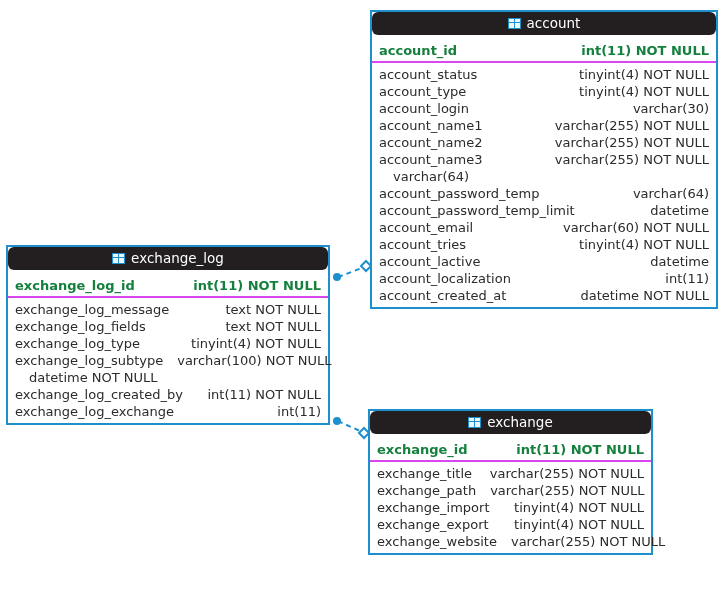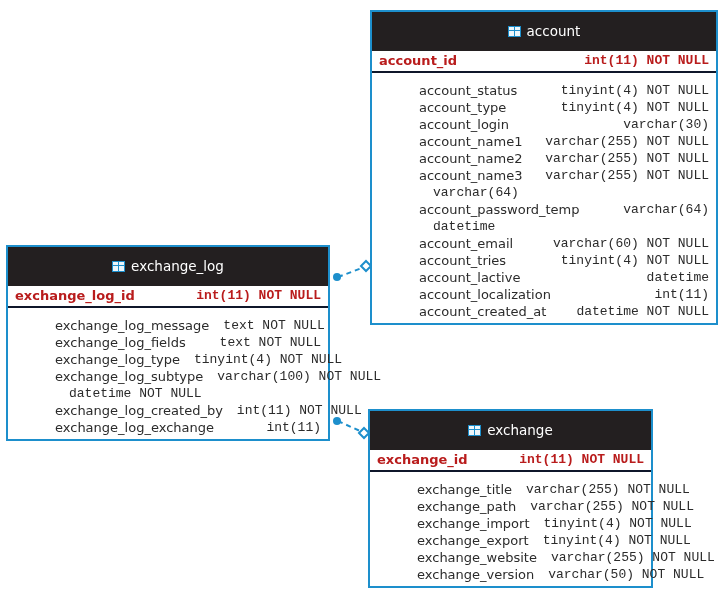--- a/index.html
+++ b/index.html
@@ -33,60 +33,61 @@
     position: absolute;
     box-sizing: border-box;
     border: 2px solid #1d8fcc;
     background: #ffffff;
     z-index: 2;
   }
   .entity-header {
     background: #231f20;
     color: #ffffff;
     font-size: 13.5px;
-    height: 39px;
+    height: 23px;
     line-height: 23px;
     text-align: center;
     white-space: nowrap;
     display: flex;
     align-items: center;
     justify-content: center;
     gap: 6px;
+    border-radius: 6px;
   }
   .table-icon {
     display: inline-block;
     width: 13px;
     height: 11px;
     position: relative;
     flex: 0 0 auto;
   }
   .table-icon svg { display: block; }
   .pk-row {
     display: flex;
     justify-content: space-between;
     align-items: center;
     font-weight: bold;
     font-size: 13px;
-    color: #b91c1c;
-    padding: 2px 7px 3px 7px;
-    border-bottom: 2px solid #0f172a;
+    color: #15803d;
+    padding: 8px 7px 3px 7px;
+    border-bottom: 2px solid #d946ef;
     white-space: nowrap;
   }
   .col-row {
     display: flex;
     justify-content: space-between;
     align-items: center;
     font-size: 13px;
     color: #2b2b2b;
     padding: 1px 7px 1px 7px;
     white-space: nowrap;
   }
   .col-name { text-align: left; }
-  .col-type { text-align: left; margin-left: 14px; font-family: Liberation Mono, monospace; }
-  .cols-wrap { padding-top: 9px; padding-bottom: 3px; margin-left: 40px; }
+  .col-type { text-align: left; margin-left: 14px; }
+  .cols-wrap { padding-top: 3px; padding-bottom: 3px; }
 
   
   #entity-account       { left: 370px; top: 10px;  width: 348px; }
   #entity-exchange-log  { left: 6px;  top: 245px; width: 324px; }
   #entity-exchange      { left: 368px; top: 409px; width: 285px; }
 </style>
 </head>
 <body>
 
 <div id="canvas">
@@ -149,20 +150,21 @@
         <span class="col-type">varchar(255) NOT NULL</span>
       </div>
       <div class="col-row">
         <span class="col-type">varchar(64)</span>
       </div>
       <div class="col-row">
         <span class="col-name">account_password_temp</span>
         <span class="col-type">varchar(64)</span>
       </div>
       <div class="col-row">
+        <span class="col-name">account_password_temp_limit</span>
         <span class="col-type">datetime</span>
       </div>
       <div class="col-row">
         <span class="col-name">account_email</span>
         <span class="col-type">varchar(60) NOT NULL</span>
       </div>
       <div class="col-row">
         <span class="col-name">account_tries</span>
         <span class="col-type">tinyint(4) NOT NULL</span>
       </div>
@@ -260,20 +262,16 @@
         <span class="col-type">tinyint(4) NOT NULL</span>
       </div>
       <div class="col-row">
         <span class="col-name">exchange_export</span>
         <span class="col-type">tinyint(4) NOT NULL</span>
       </div>
       <div class="col-row">
         <span class="col-name">exchange_website</span>
         <span class="col-type">varchar(255) NOT NULL</span>
       </div>
-      <div class="col-row">
-        <span class="col-name">exchange_version</span>
-        <span class="col-type">varchar(50) NOT NULL</span>
-      </div>
     </div>
   </div>
 
 </div>
 
 </body></html>

